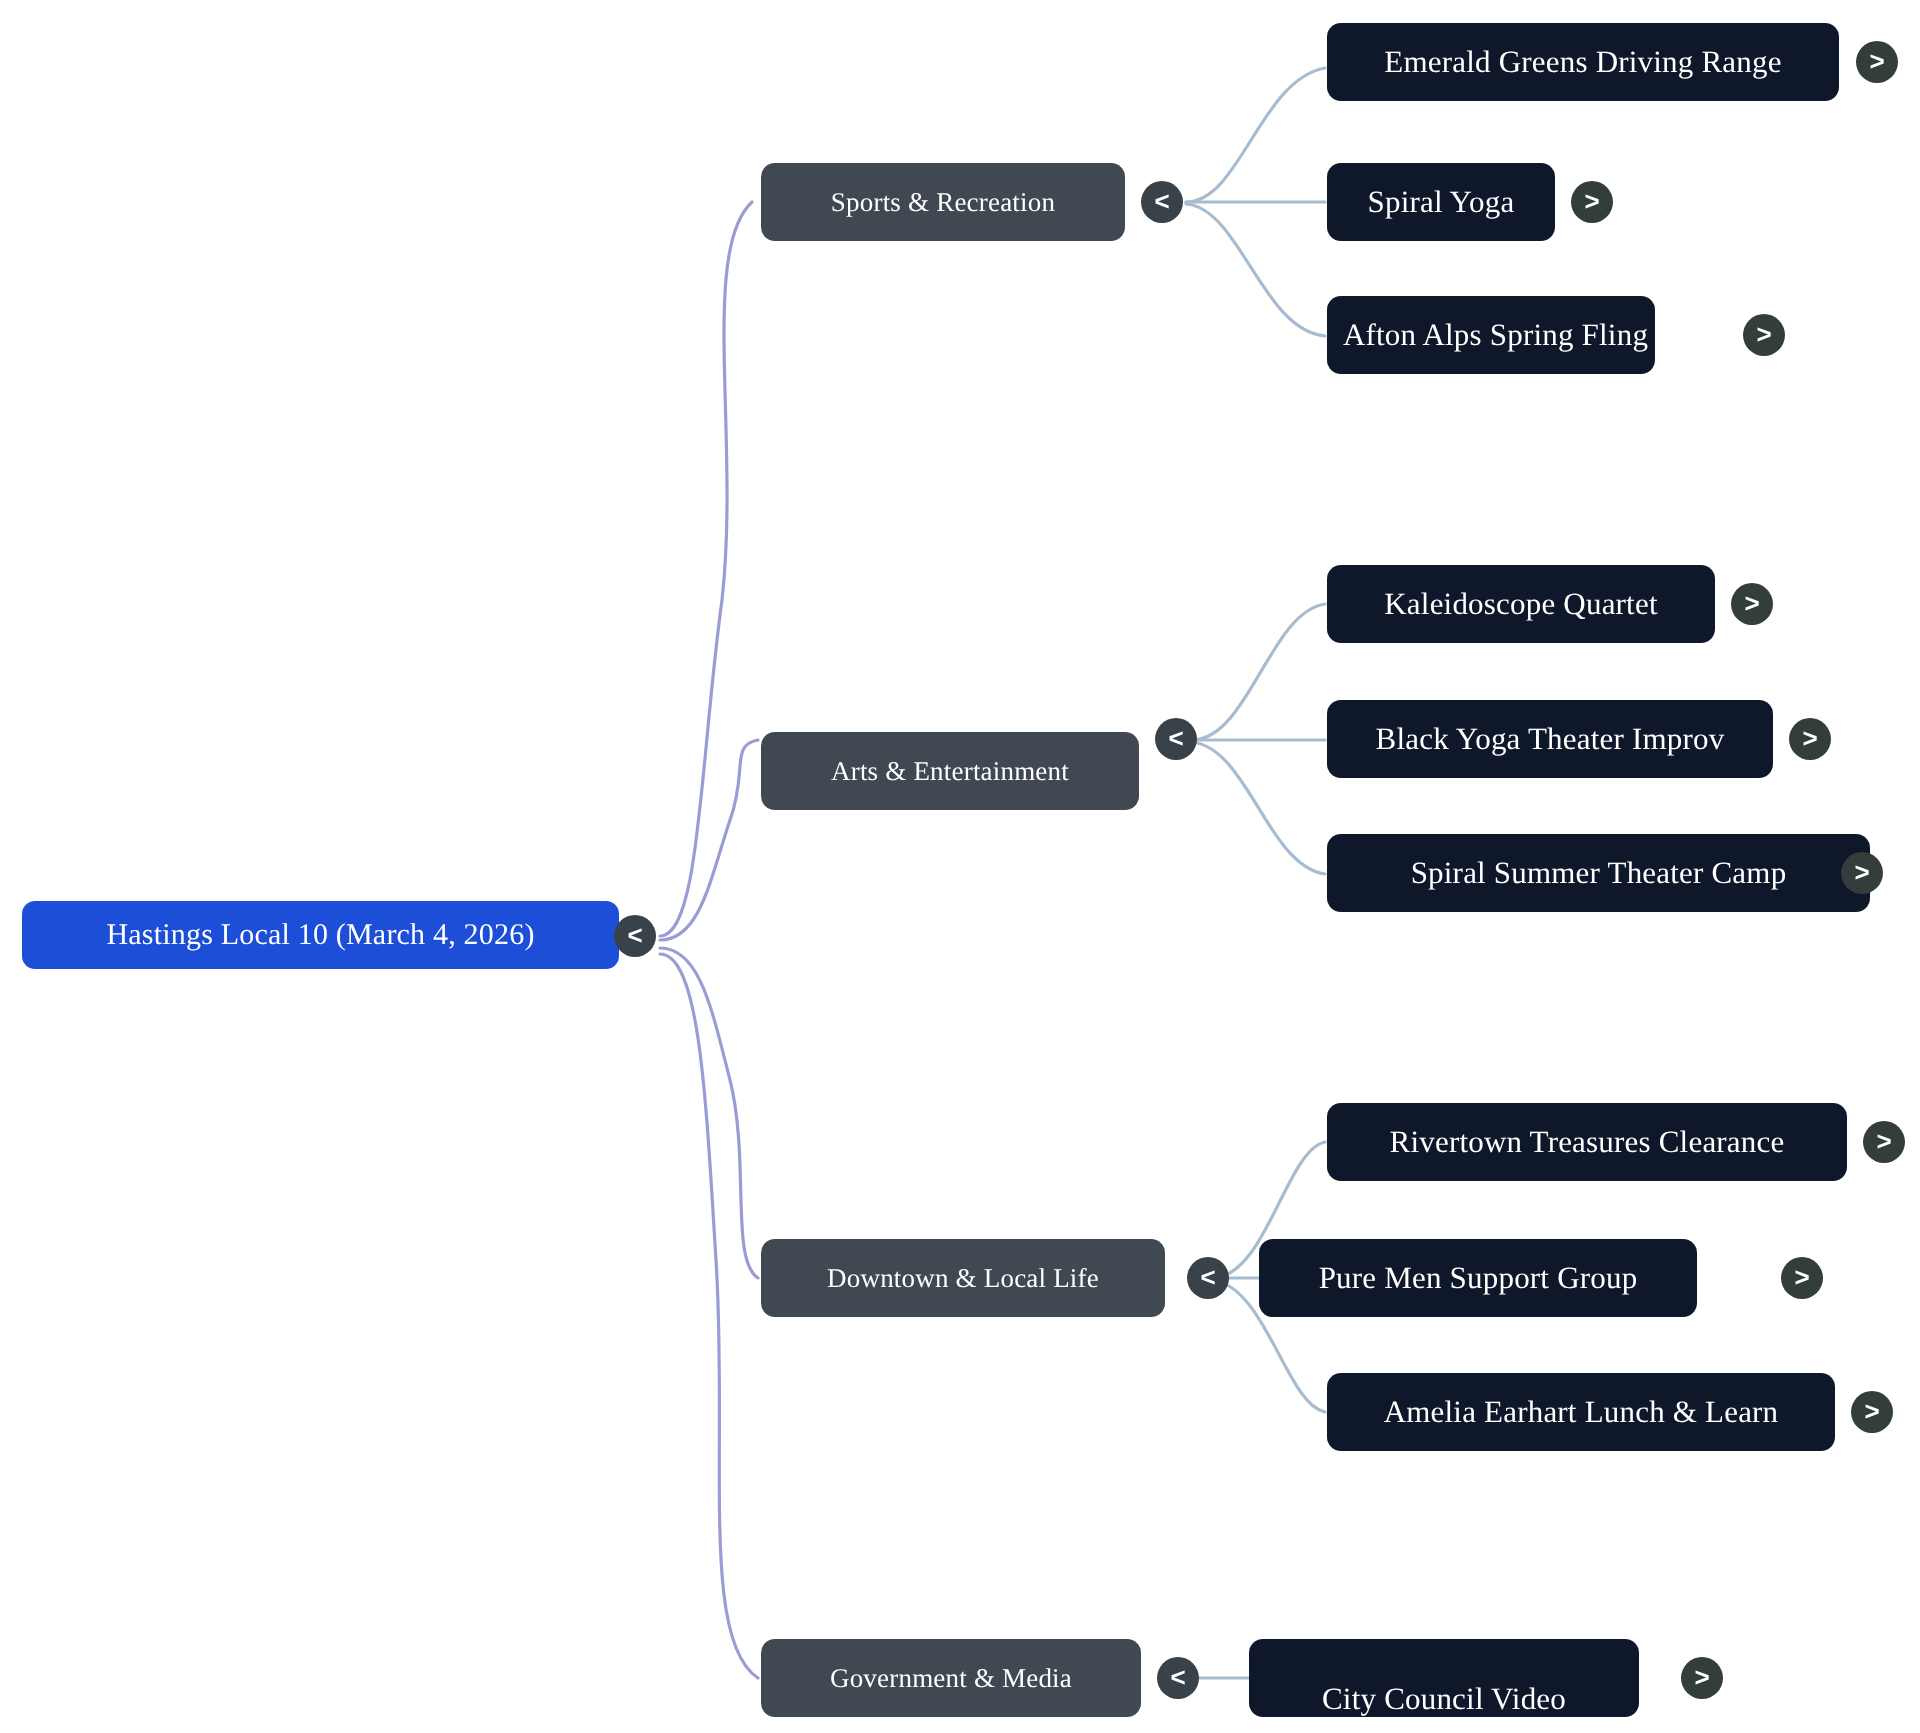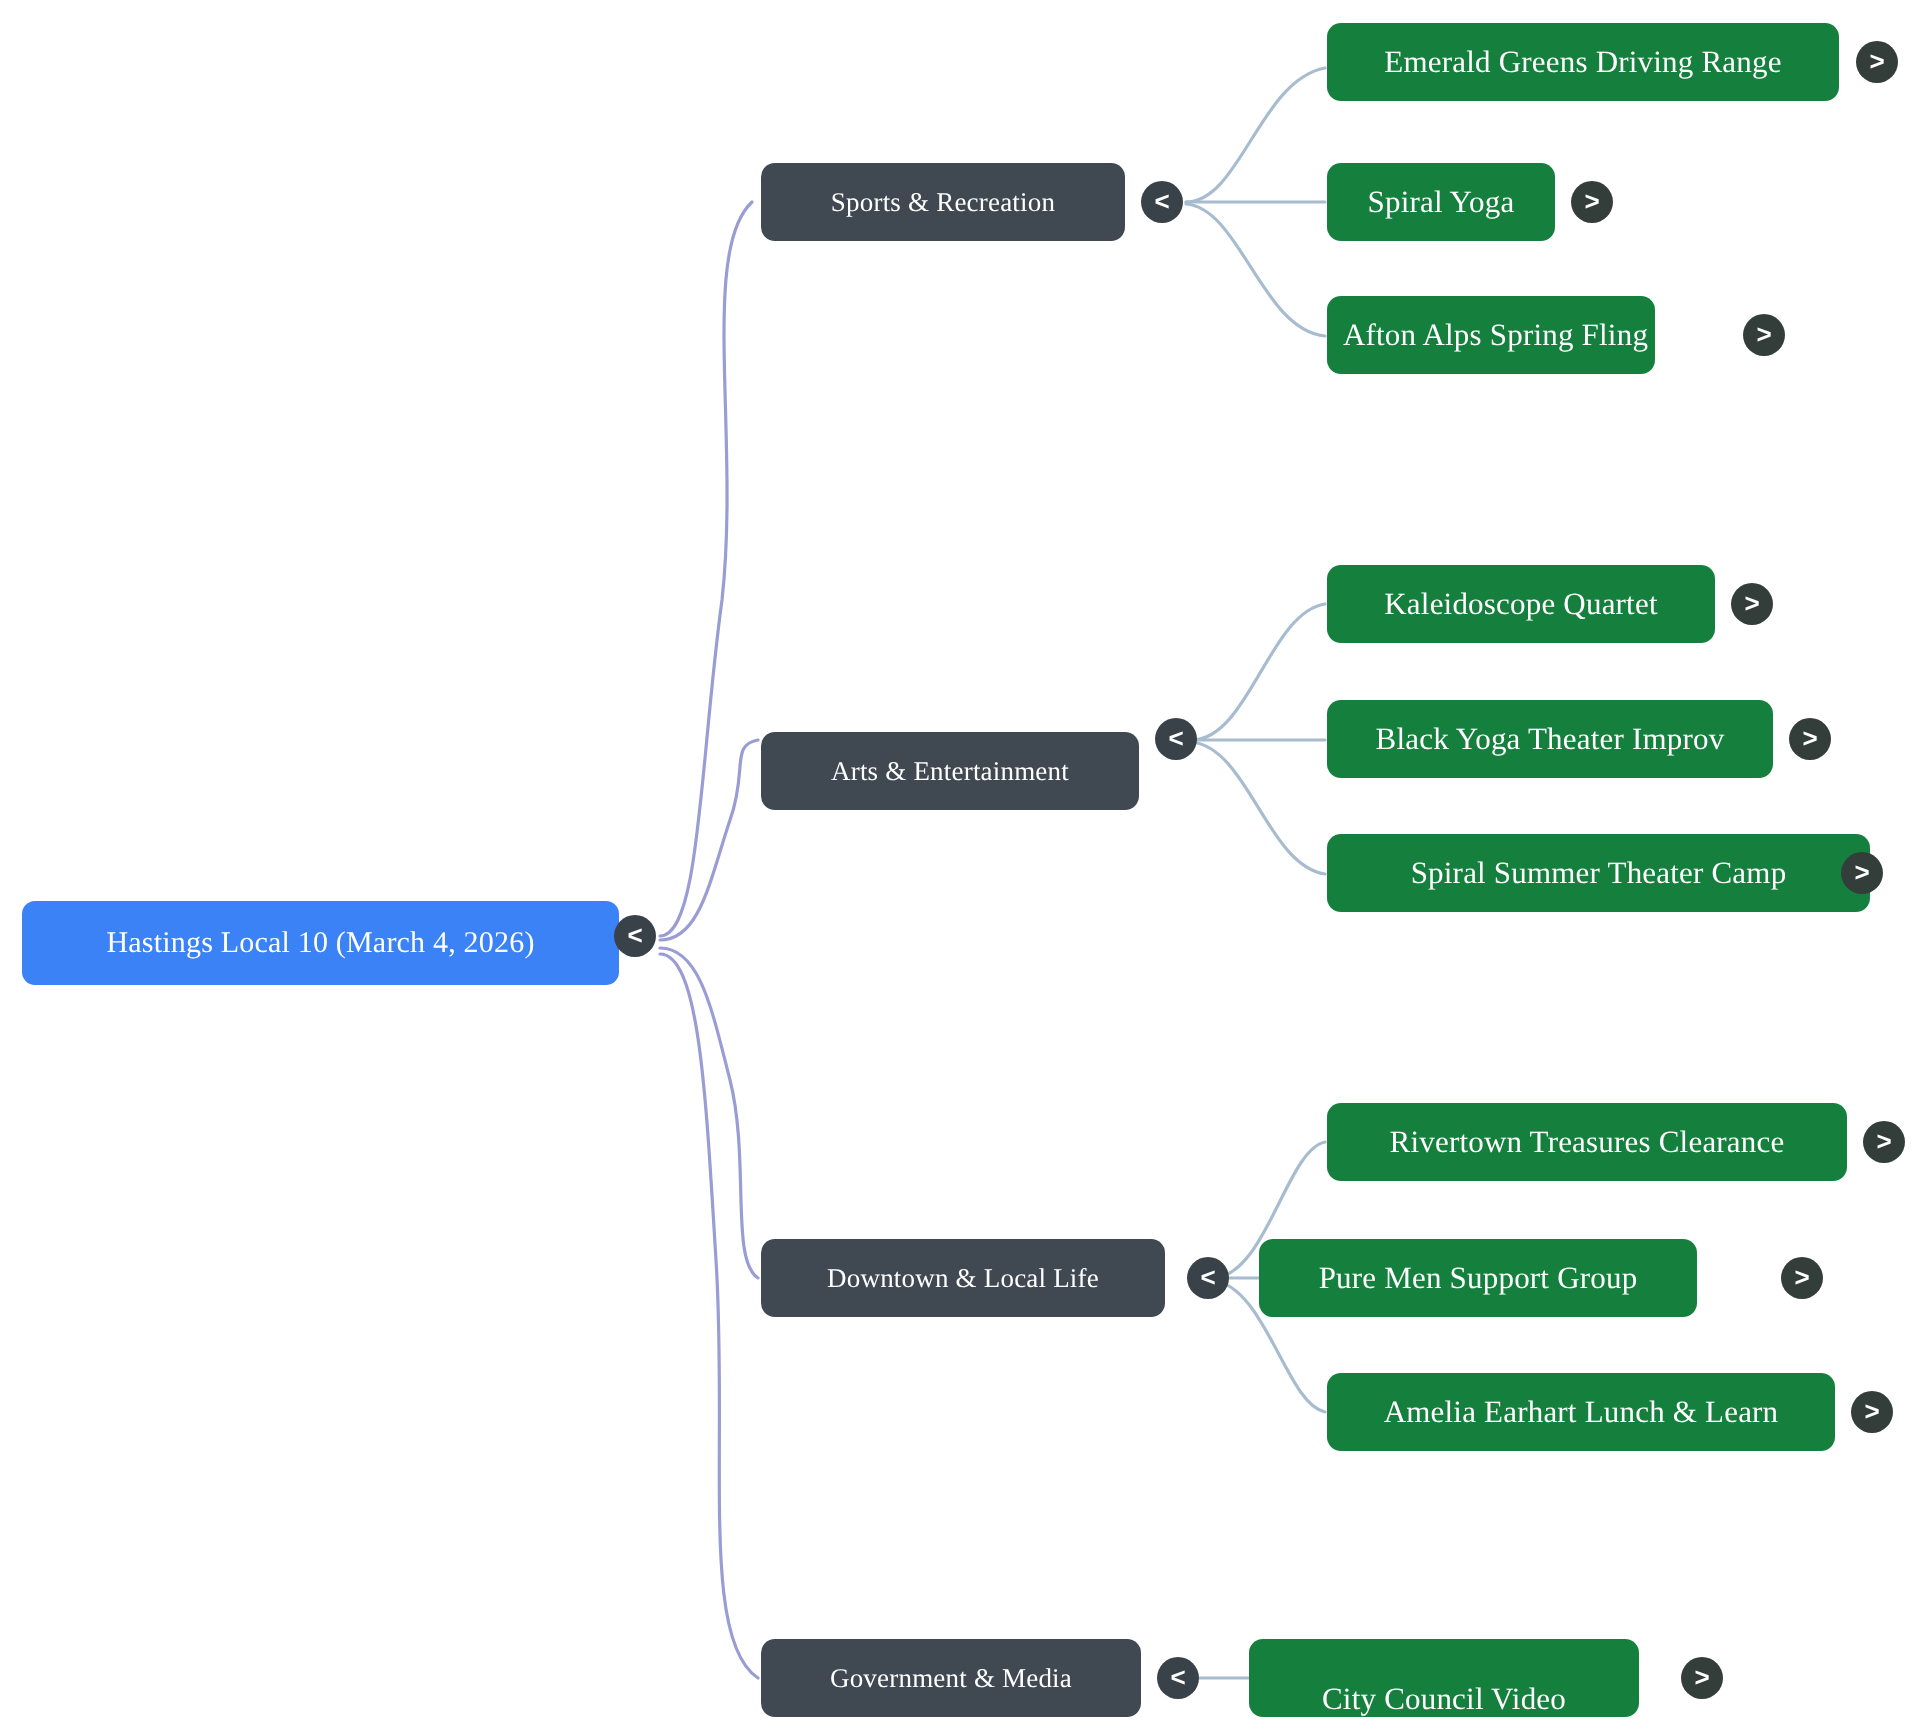--- a/index.html
+++ b/index.html
@@ -38,33 +38,33 @@
     letter-spacing: 0.2px;
     text-rendering: geometricPrecision;
   }
   .node-label {
     display: block;
     width: 100%;
     text-align: center;
     color: #ffffff;
   }
   .node.root {
-    background: #3b82f6;
-    height: 84px;
+    background: #1d4ed8;
+    height: 68px;
     font-size: 30px;
     border-radius: 13px;
   }
   .node.branch {
     background: #404852;
     height: 78px;
     font-size: 27px;
     border-radius: 14px;
   }
   .node.leaf {
-    background: #15803d;
+    background: #0f172a;
     height: 78px;
     font-size: 31px;
     border-radius: 14px;
   }
   .badge {
     position: absolute;
     width: 42px;
     height: 42px;
     border-radius: 50%;
     background: #38414a;

